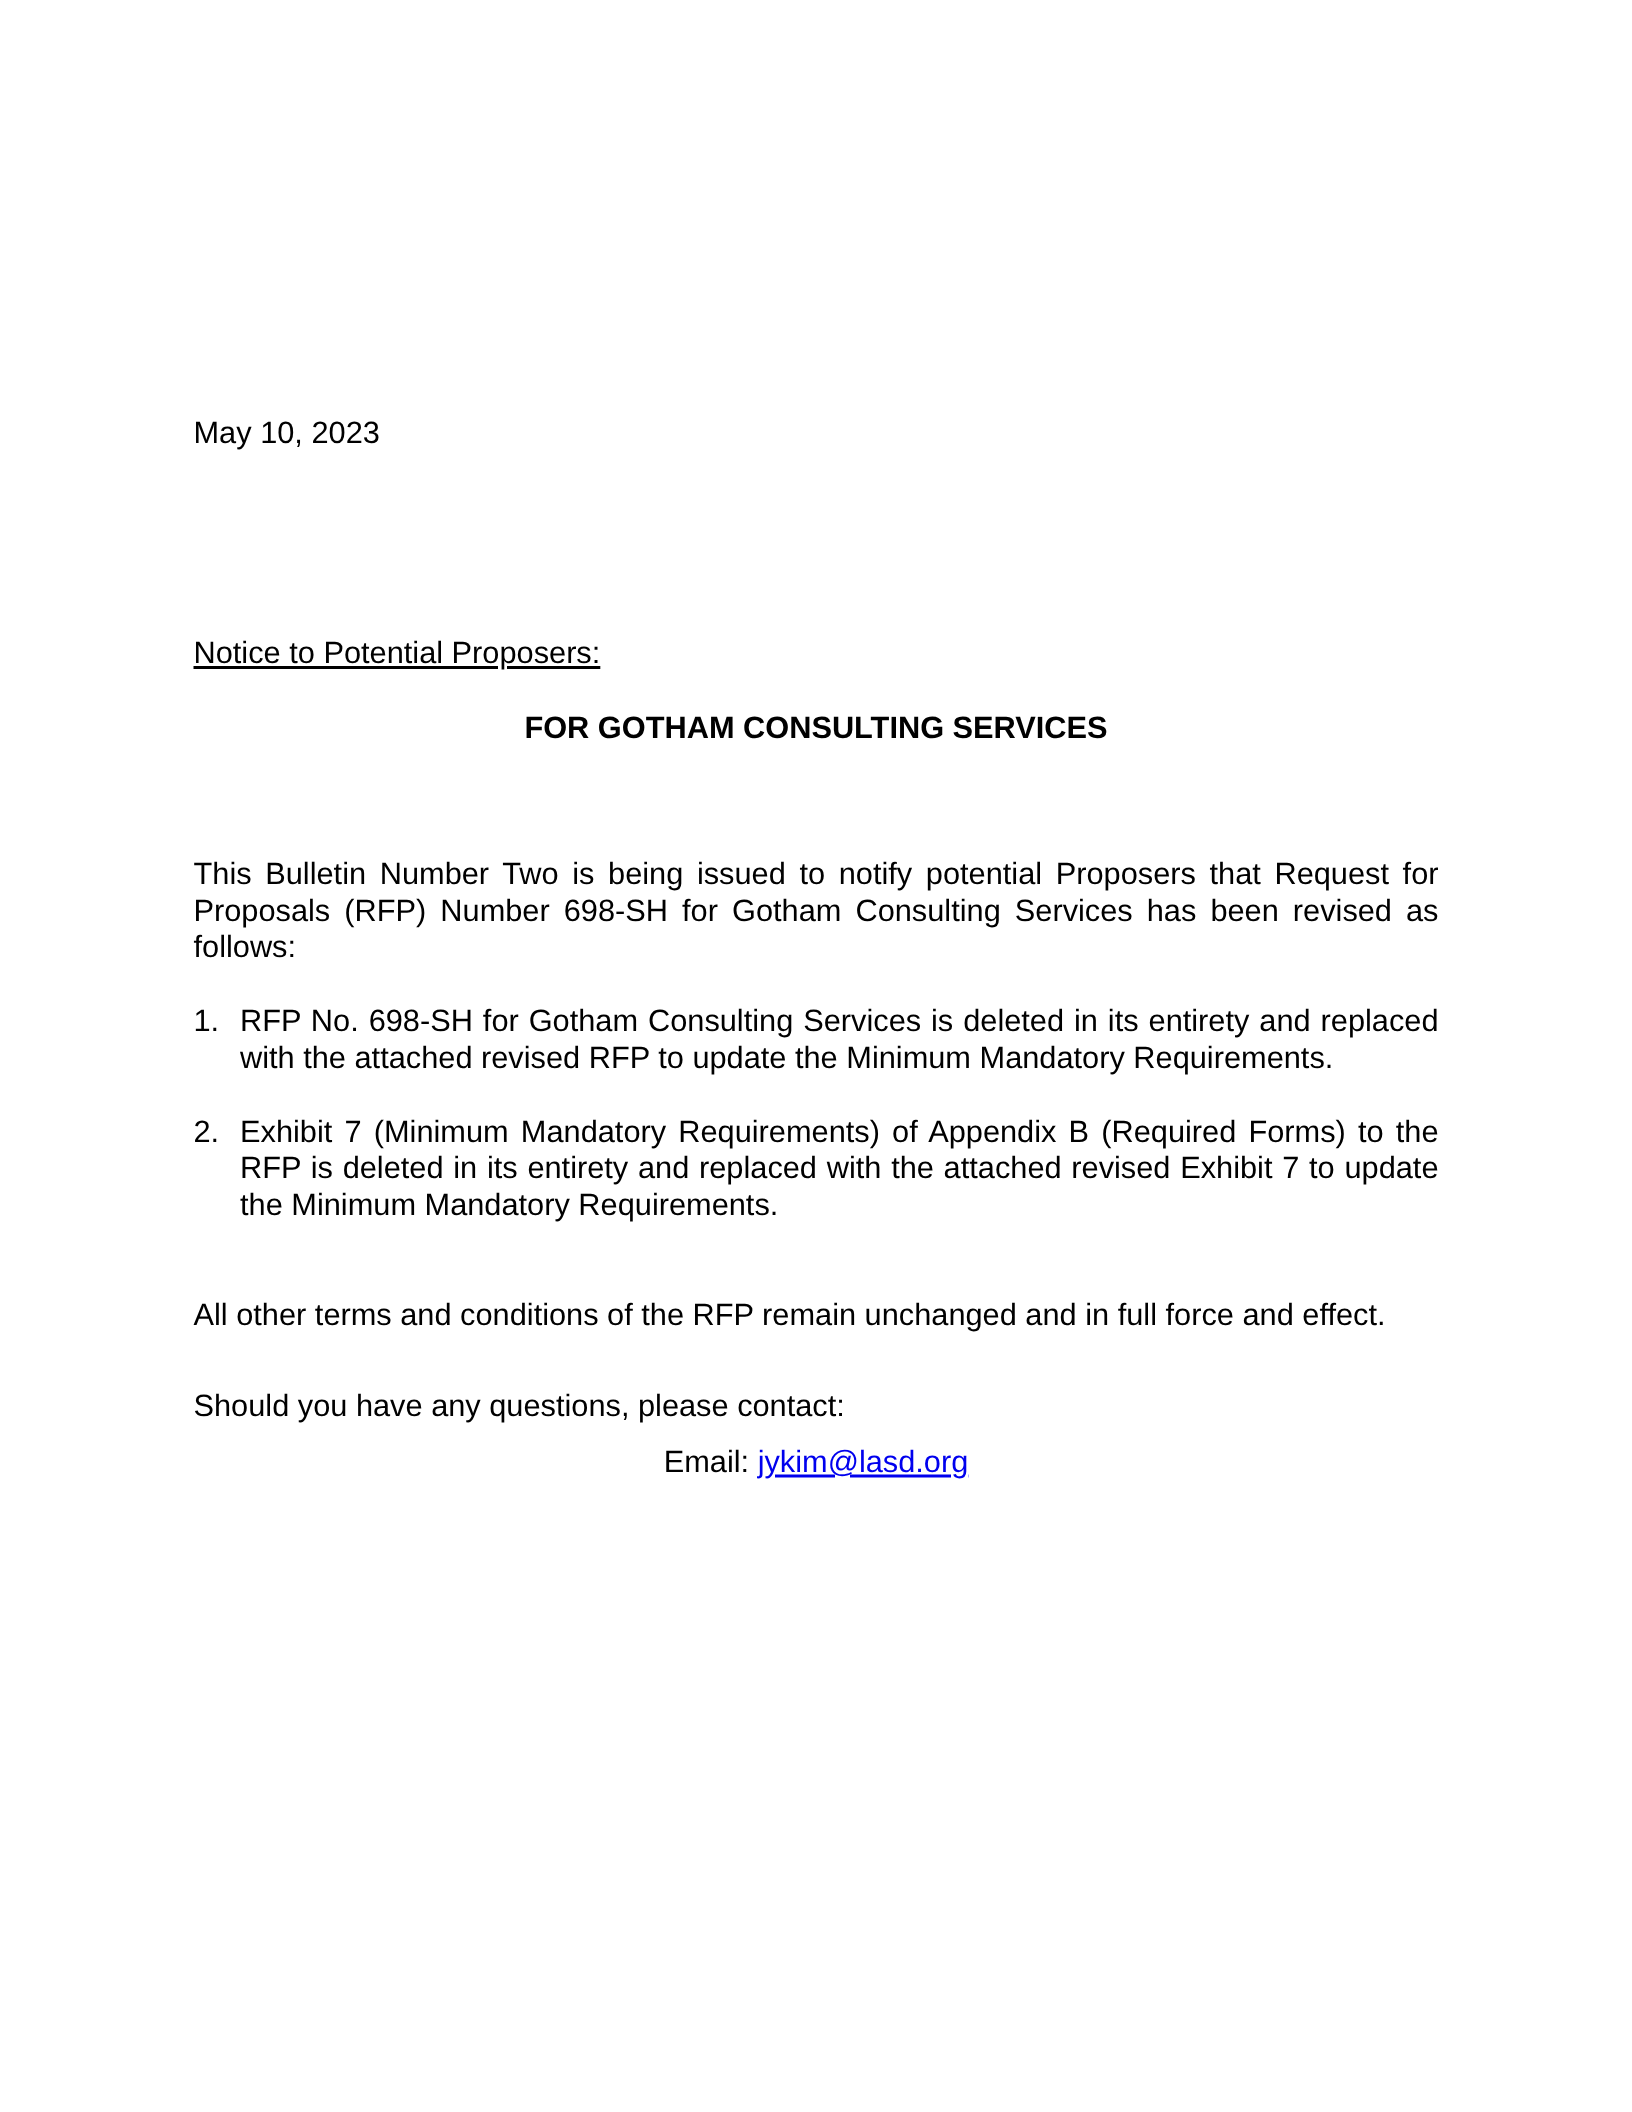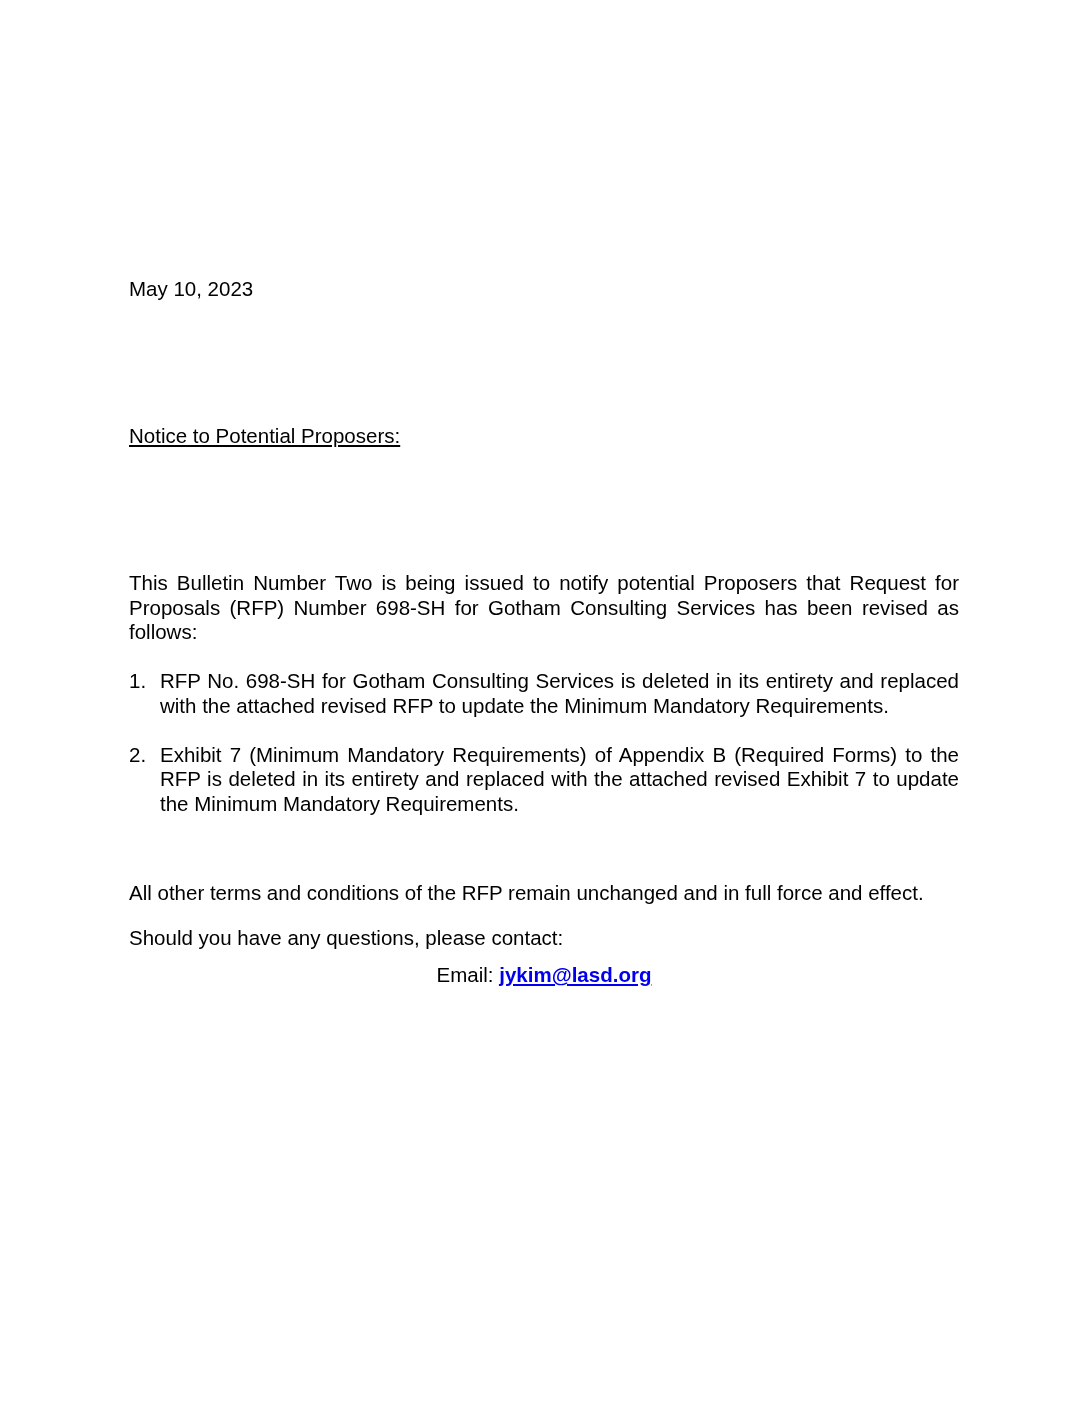--- a/index.html
+++ b/index.html
@@ -71,21 +71,20 @@
     .list-num {
       position: absolute;
       left: 0;
       top: 0;
     }
     .closing {
       position: absolute;
       top: 865px;
       left: 0;
       white-space: nowrap;
-      margin-top: 16px;
     }
     .contact-prompt {
       position: absolute;
       top: 914px;
       left: 0;
       white-space: nowrap;
       margin-top: 12px;
     }
     .contact-block {
       position: absolute;
@@ -103,36 +102,37 @@
 </head>
 <body>
 
 <div class="page">
 
   <div class="date">May 10, 2023</div>
 
   <div class="salutation">Notice to Potential Proposers:</div>
 
   <div class="title-block">
+    <span class="title-line">FOR GOTHAM CONSULTING SERVICES</span>
   </div>
 
   <div class="intro">This Bulletin Number Two is being issued to notify potential Proposers that Request for Proposals (RFP) Number 698-SH for Gotham Consulting Services has been revised as follows:</div>
 
   <ol class="list">
     <li class="list-item">
       <span class="list-num">1.</span>
       <span>RFP No. 698-SH for Gotham Consulting Services is deleted in its entirety and replaced with the attached revised RFP to update the Minimum Mandatory Requirements.</span>
     </li>
     <li class="list-item">
       <span class="list-num">2.</span>
       <span>Exhibit 7 (Minimum Mandatory Requirements) of Appendix B (Required Forms) to the RFP is deleted in its entirety and replaced with the attached revised Exhibit 7 to update the Minimum Mandatory Requirements.</span>
     </li>
   </ol>
 
   <div class="closing">All other terms and conditions of the RFP remain unchanged and in full force and effect.</div>
 
   <div class="contact-prompt">Should you have any questions, please contact:</div>
 
   <div class="contact-block">
-    <span class="contact-line"><span>Email: </span><a class="email-link" href="mailto:jykim@lasd.org" style="color: rgb(0, 0, 238); font-weight: bold;">jykim@lasd.org</a></span>
+    <span class="contact-line"><span>Email: </span><a class="email-link" href="mailto:jykim@lasd.org" style="color: rgb(0, 0, 238);">jykim@lasd.org</a></span>
   </div>
 
 </div>
 
 </body></html>

